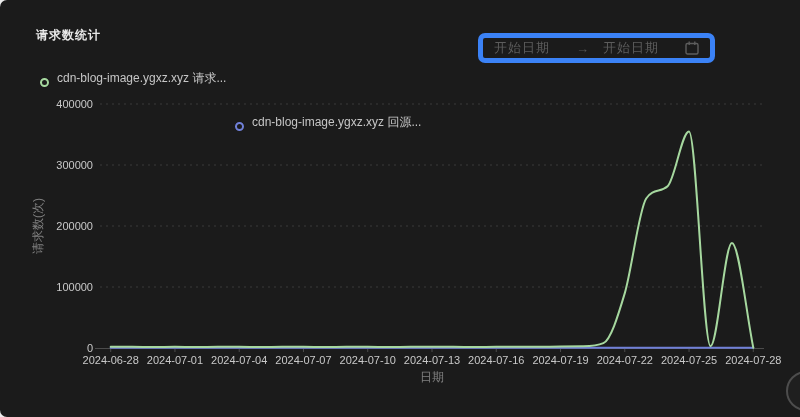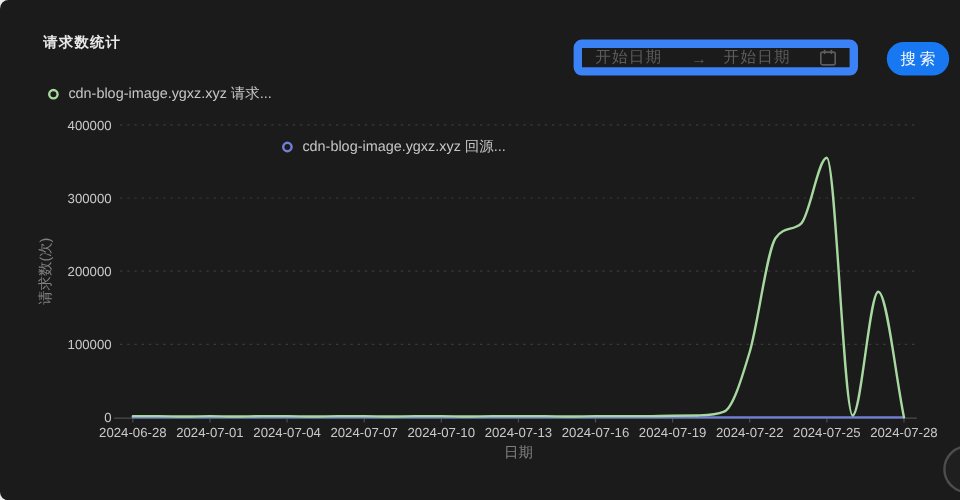--- a/index.html
+++ b/index.html
@@ -3,34 +3,34 @@
 <meta charset="utf-8">
 <style>
   * { margin:0; padding:0; box-sizing:border-box; }
   html,body { width:800px; height:417px; background:#ececec; overflow:hidden;
               font-family:"Liberation Sans", sans-serif; }
   .card { position:absolute; inset:0; background:#1b1b1b; border-radius:7px 0 0 7px; overflow:hidden; }
 
   .page-title { position:absolute; left:36px; top:27px; font-size:12px; font-weight:bold; color:#e8e8e8; letter-spacing:1px; }
 
   .range-picker { position:absolute; left:478px; top:33px; width:237px; height:30px;
-                  border:7px solid #3b82f6; border-radius:7px; background:transparent;
+                  border:5px solid #3b82f6; border-radius:7px; background:transparent;
                   display:flex; align-items:center; padding:0 11px; cursor:pointer; }
   .range-picker .ph { font-size:13px; color:#5d5d5d; letter-spacing:1px; }
   .range-picker .arrow { flex:0 0 auto; margin:0 14px 0 auto; color:#555; font-size:13px; }
   .range-picker .ph.end { margin-right:auto; }
   .cal-icon { width:14px; height:14px; flex:0 0 auto; }
   .cal-icon rect, .cal-icon line { stroke:#5d5d5d; fill:none; stroke-width:1.4; }
 
   .search-btn { position:absolute; left:739px; top:35px; width:52px; height:28px;
                 border:none; border-radius:14px; color:#fff; font-size:13px;
                 letter-spacing:3px; text-indent:3px; cursor:pointer;
                 font-family:"Liberation Sans", sans-serif; }
 
-  .legend-item { position:absolute; top:70px; display:flex; align-items:center; gap:8px; cursor:pointer; }
+  .legend-item { position:absolute; top:70px; display:flex; align-items:flex-end; gap:8px; cursor:pointer; }
   .legend-item.l0 { left:40px; }
   .legend-item.l1 { left:235px;margin-top:44px; }
   .legend-ring { width:9px; height:9px; border-radius:50%; border:2px solid #888; background:transparent; }
   .legend-label { font-size:12px; color:#c6c6c6; }
 
   #chart { position:absolute; inset:0; width:800px; height:417px; }
   #chart text { font-family:"Liberation Sans", sans-serif; }
 
   .fab { position:absolute; left:786px; top:371px; width:40px; height:40px; border-radius:50%;
          background:#1f1f1f; border:2px solid #4d4d4d; cursor:pointer; }
@@ -93,21 +93,20 @@
     <span class="ph">开始日期</span>
     <span class="arrow">→</span>
     <span class="ph end">开始日期</span>
     <svg class="cal-icon" viewBox="0 0 14 14">
       <rect x="1" y="2.5" width="12" height="10.5" rx="1.5"></rect>
       <line x1="4.2" y1="0.5" x2="4.2" y2="4"></line>
       <line x1="9.8" y1="0.5" x2="9.8" y2="4"></line>
     </svg>
   </div>
 
-  <button class="search-btn" style="background: rgb(23, 120, 242);">搜索</button>
 
   <div class="legend-item l0">
     <span class="legend-ring" style="border-color: rgb(166, 216, 159);"></span>
     <span class="legend-label">cdn-blog-image.ygxz.xyz 请求...</span>
   </div>
   <div class="legend-item l1">
     <span class="legend-ring" style="border-color: rgb(112, 128, 216);"></span>
     <span class="legend-label">cdn-blog-image.ygxz.xyz 回源...</span>
   </div>
 

